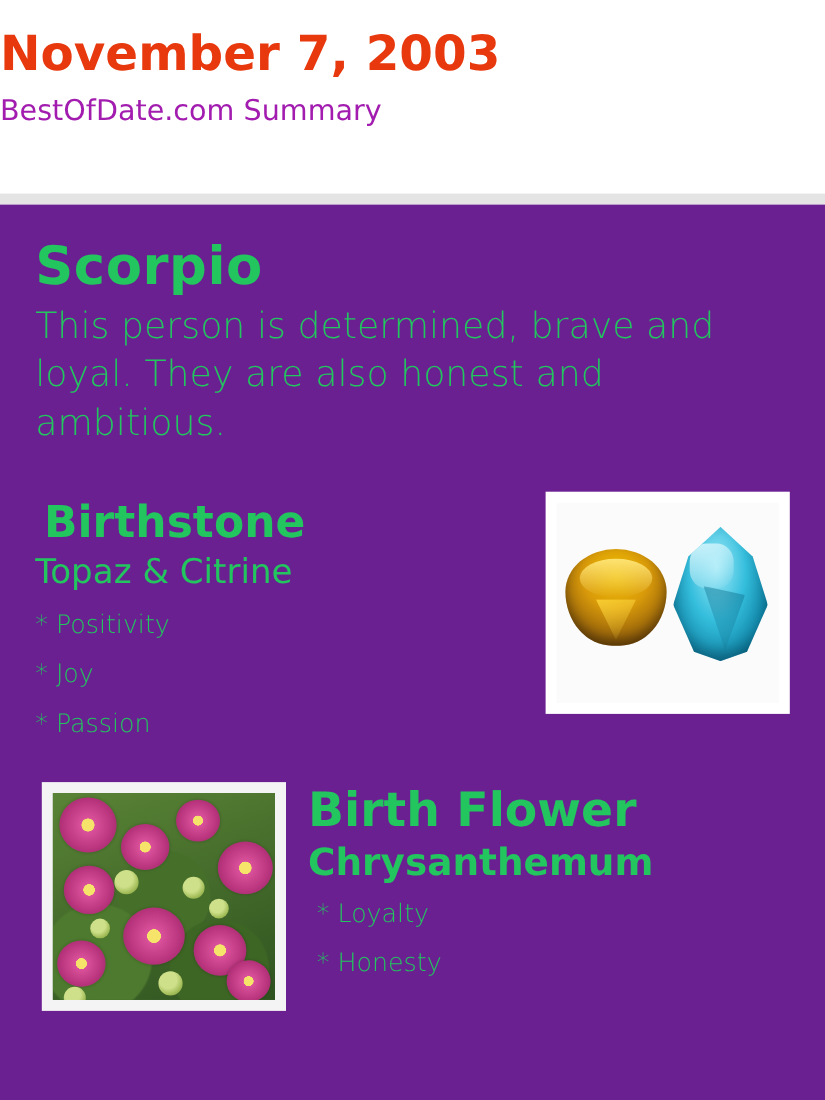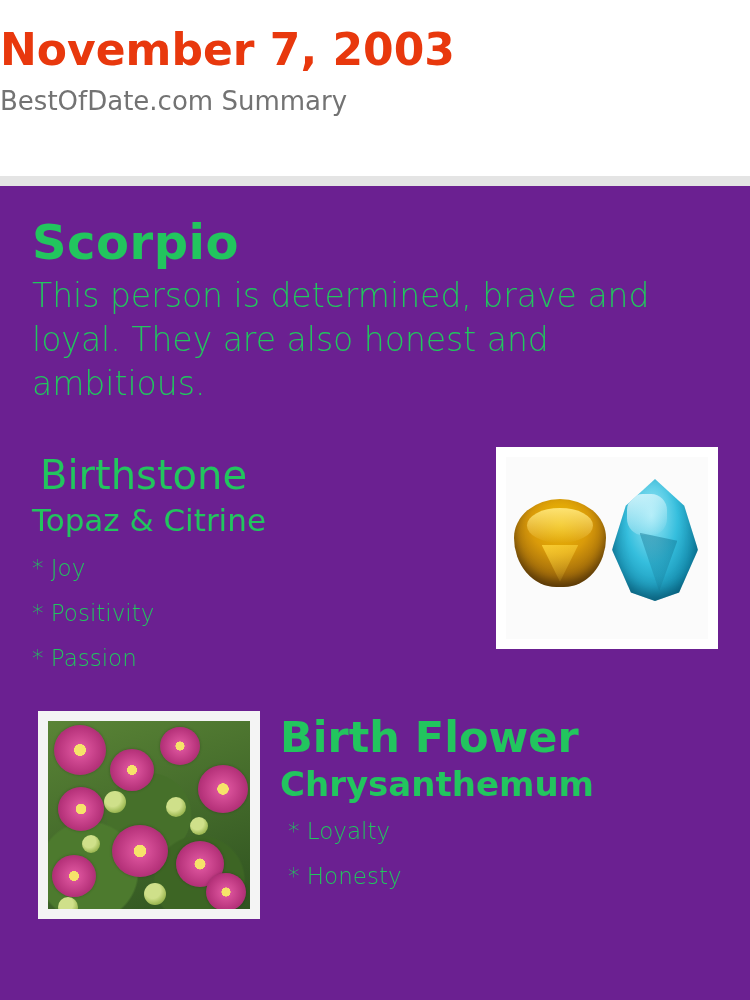--- a/index.html
+++ b/index.html
@@ -29,21 +29,21 @@
   .header-date {
     font-size: 44px;
     font-weight: bold;
     color: #e8380d;
     letter-spacing: 0px;
     line-height: 52px;
     margin: 0;
   }
   .header-site {
     font-size: 26px;
-    color: #737373;
+    color: #a21caf;
     line-height: 38px;
     margin: 6px 0 0 0;
     font-weight: normal;
   }
   .header-sub {
     font-size: 22px;
     color: #4a4a5a;
     line-height: 32px;
     margin: 2px 0 0 0;
   }
@@ -82,21 +82,21 @@
   .stone-section {
     margin-top: 44px;
     position: relative;
     min-height: 230px;
   }
   .stone-text {
     width: 420px;
   }
   .stone-heading {
     font-size: 40px;
-    font-weight: normal;
+    font-weight: bold;
     line-height: 50px;
     margin: 0 0 0 8px;
   }
   .stone-sub {
     font-size: 31px;
     line-height: 40px;
     margin: 0 0 6px 0;
     font-weight: 400;
   }
   .bullet {
@@ -268,22 +268,22 @@
 
     <div>
       <div class="sign-name">Scorpio</div>
       <div class="sign-desc">This person is determined, brave and loyal. They are also honest and ambitious.</div>
     </div>
 
     <div class="stone-section">
       <div class="stone-text">
         <div class="stone-heading">Birthstone</div>
         <div class="stone-sub">Topaz &amp; Citrine</div>
+        <div class="bullet">* Positivity</div>
         <div class="bullet">* Joy</div>
-        <div class="bullet">* Positivity</div>
         <div class="bullet">* Passion</div>
       </div>
       <div class="stone-photo">
         <div class="stone-photo-inner">
           <div class="gem-citrine"></div>
           <div class="gem-topaz"></div>
         </div>
       </div>
     </div>
 

